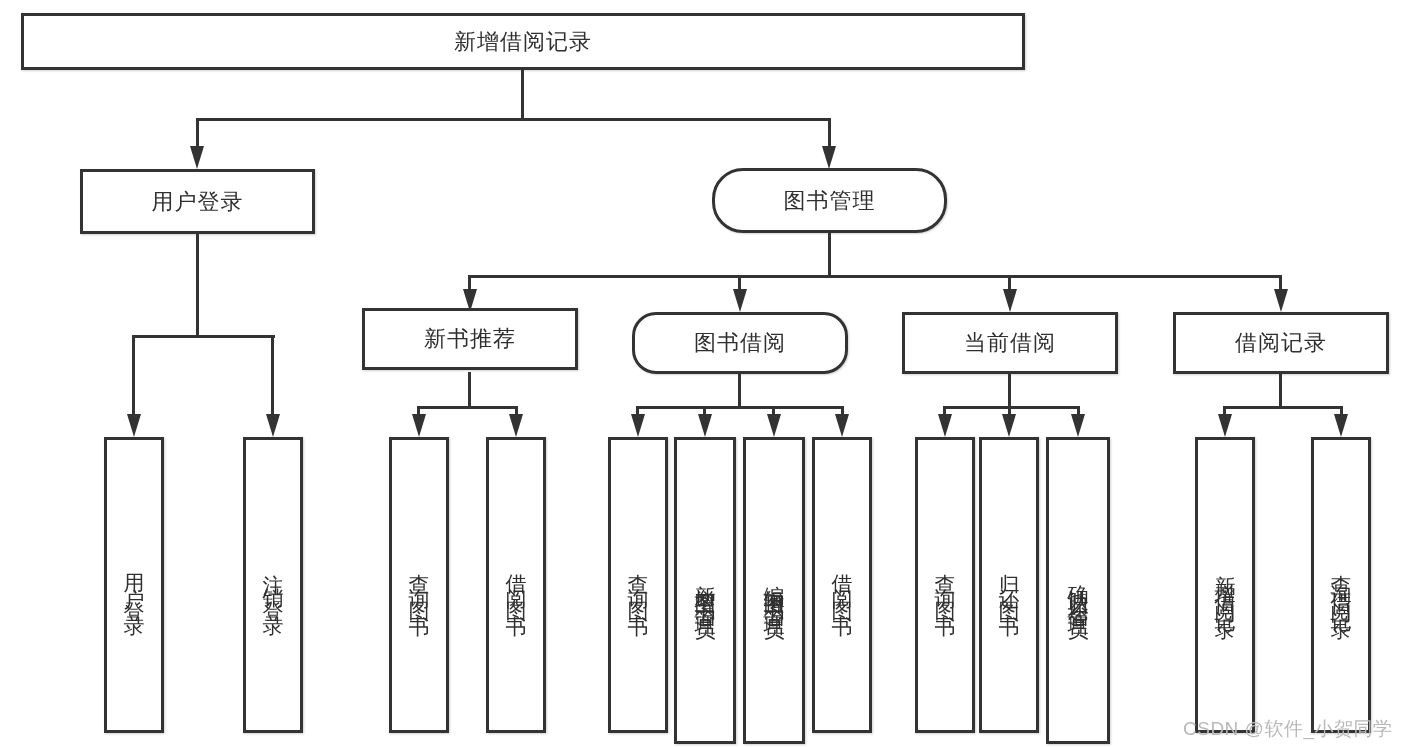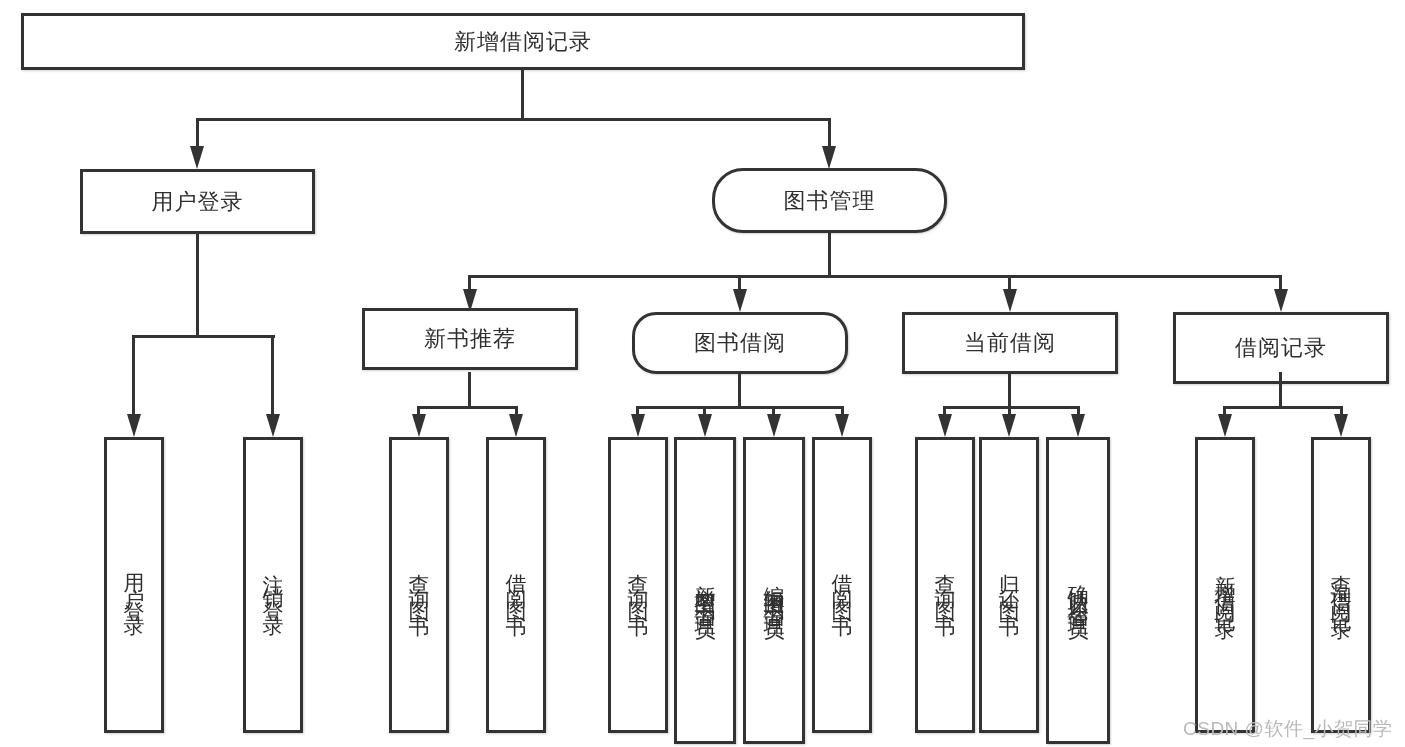--- a/index.html
+++ b/index.html
@@ -97,21 +97,21 @@
 
   <div class="box h-label" style="left:362px; top:308px; width:216px; height:62px;">
     <span>新书推荐</span>
   </div>
   <div class="box h-label" style="left:632px; top:312px; width:216px; height:62px;border-radius:24px;">
     <span>图书借阅</span>
   </div>
   <div class="box h-label" style="left:902px; top:312px; width:216px; height:62px;">
     <span>当前借阅</span>
   </div>
-  <div class="box h-label" style="left:1173px; top:312px; width:216px; height:72px;">
+  <div class="box h-label" style="left:1173px; top:312px; width:216px; height:62px;">
     <span>借阅记录</span>
   </div>
 
   <div class="line" style="left:468px; top:372px; width:3px; height:37px;"></div>
   <div class="line" style="left:738px; top:372px; width:3px; height:37px;"></div>
   <div class="line" style="left:1008px; top:372px; width:3px; height:37px;"></div>
   <div class="line" style="left:1279px; top:372px; width:3px; height:37px;"></div>
 
   <div class="line" style="left:417px; top:406px; width:101px; height:3px;"></div>
   <div class="line" style="left:636px; top:406px; width:208px; height:3px;"></div>

